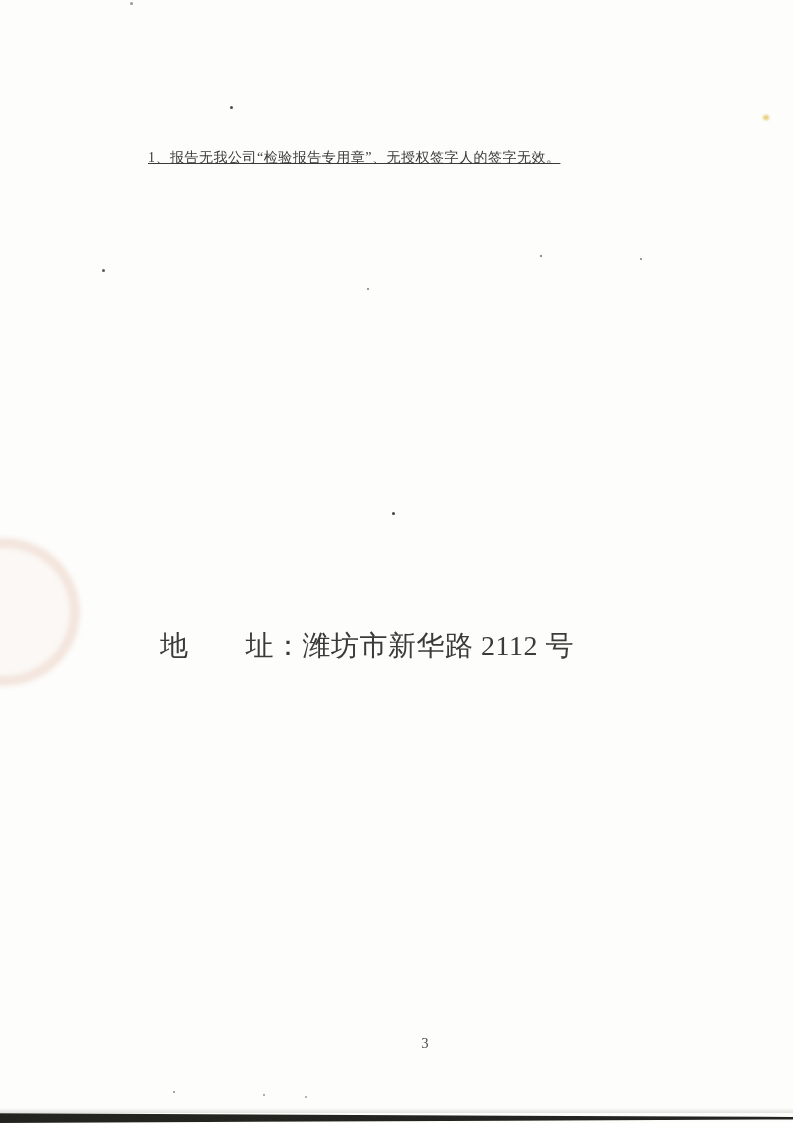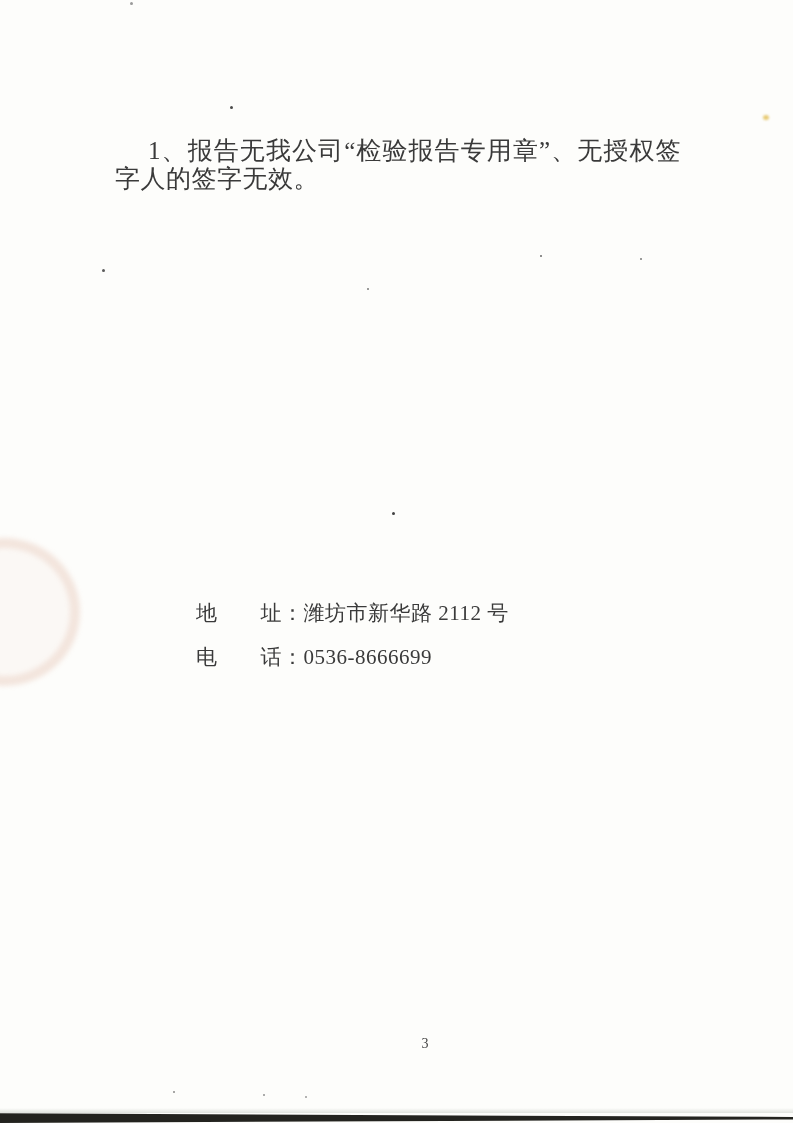--- a/index.html
+++ b/index.html
@@ -15,39 +15,39 @@
     overflow: hidden;
     font-family: "Liberation Serif", "DejaVu Serif", serif;
     color: #3a3a3a;
   }
   
   .notes {
     position: absolute;
     left: 115px;
     top: 137px;
     width: 566px;
-    font-size: 25px;
-    line-height: 28px;
+    font-size: 14px;
+    line-height: 42px;
     letter-spacing: 0.5px;
+    text-decoration: underline;
   }
   .note {
     margin: 0;
     text-indent: 33px;
     text-align: justify;
   }
   
   .contact {
     position: absolute;
     left: 160px;
-    top: 591px;
+    top: 624px;
     width: 480px;
-    font-size: 21px;
+    font-size: 28px;
     line-height: 44px;
     letter-spacing: 0.5px;
-    margin-left: 36px;
   }
   .contact-row {
     margin: 0;
     white-space: nowrap;
   }
   .c-label {
     display: inline-block;
     min-width: 97px;
     white-space: pre;
   }
@@ -112,21 +112,20 @@
 <body>
 
 <div class="page">
 
   <section class="notes">
     <p class="note">1、报告无我公司“检验报告专用章”、无授权签字人的签字无效。</p>
   </section>
 
   <section class="contact">
     <p class="contact-row"><span class="c-label">地　　址：</span><span class="c-value">潍坊市新华路 2112 号</span></p>
-    <p class="contact-row"><span class="c-label">电　　话：</span><span class="c-value">0536-8666699</span></p>
   </section>
 
   <div class="page-number">3</div>
 
   <div class="stamp-ghost"></div>
   <div class="scan-bottom-shadow"></div>
   <div class="scan-bottom-edge"></div>
 
   <div class="speck s1"></div>
   <div class="speck s2"></div>

